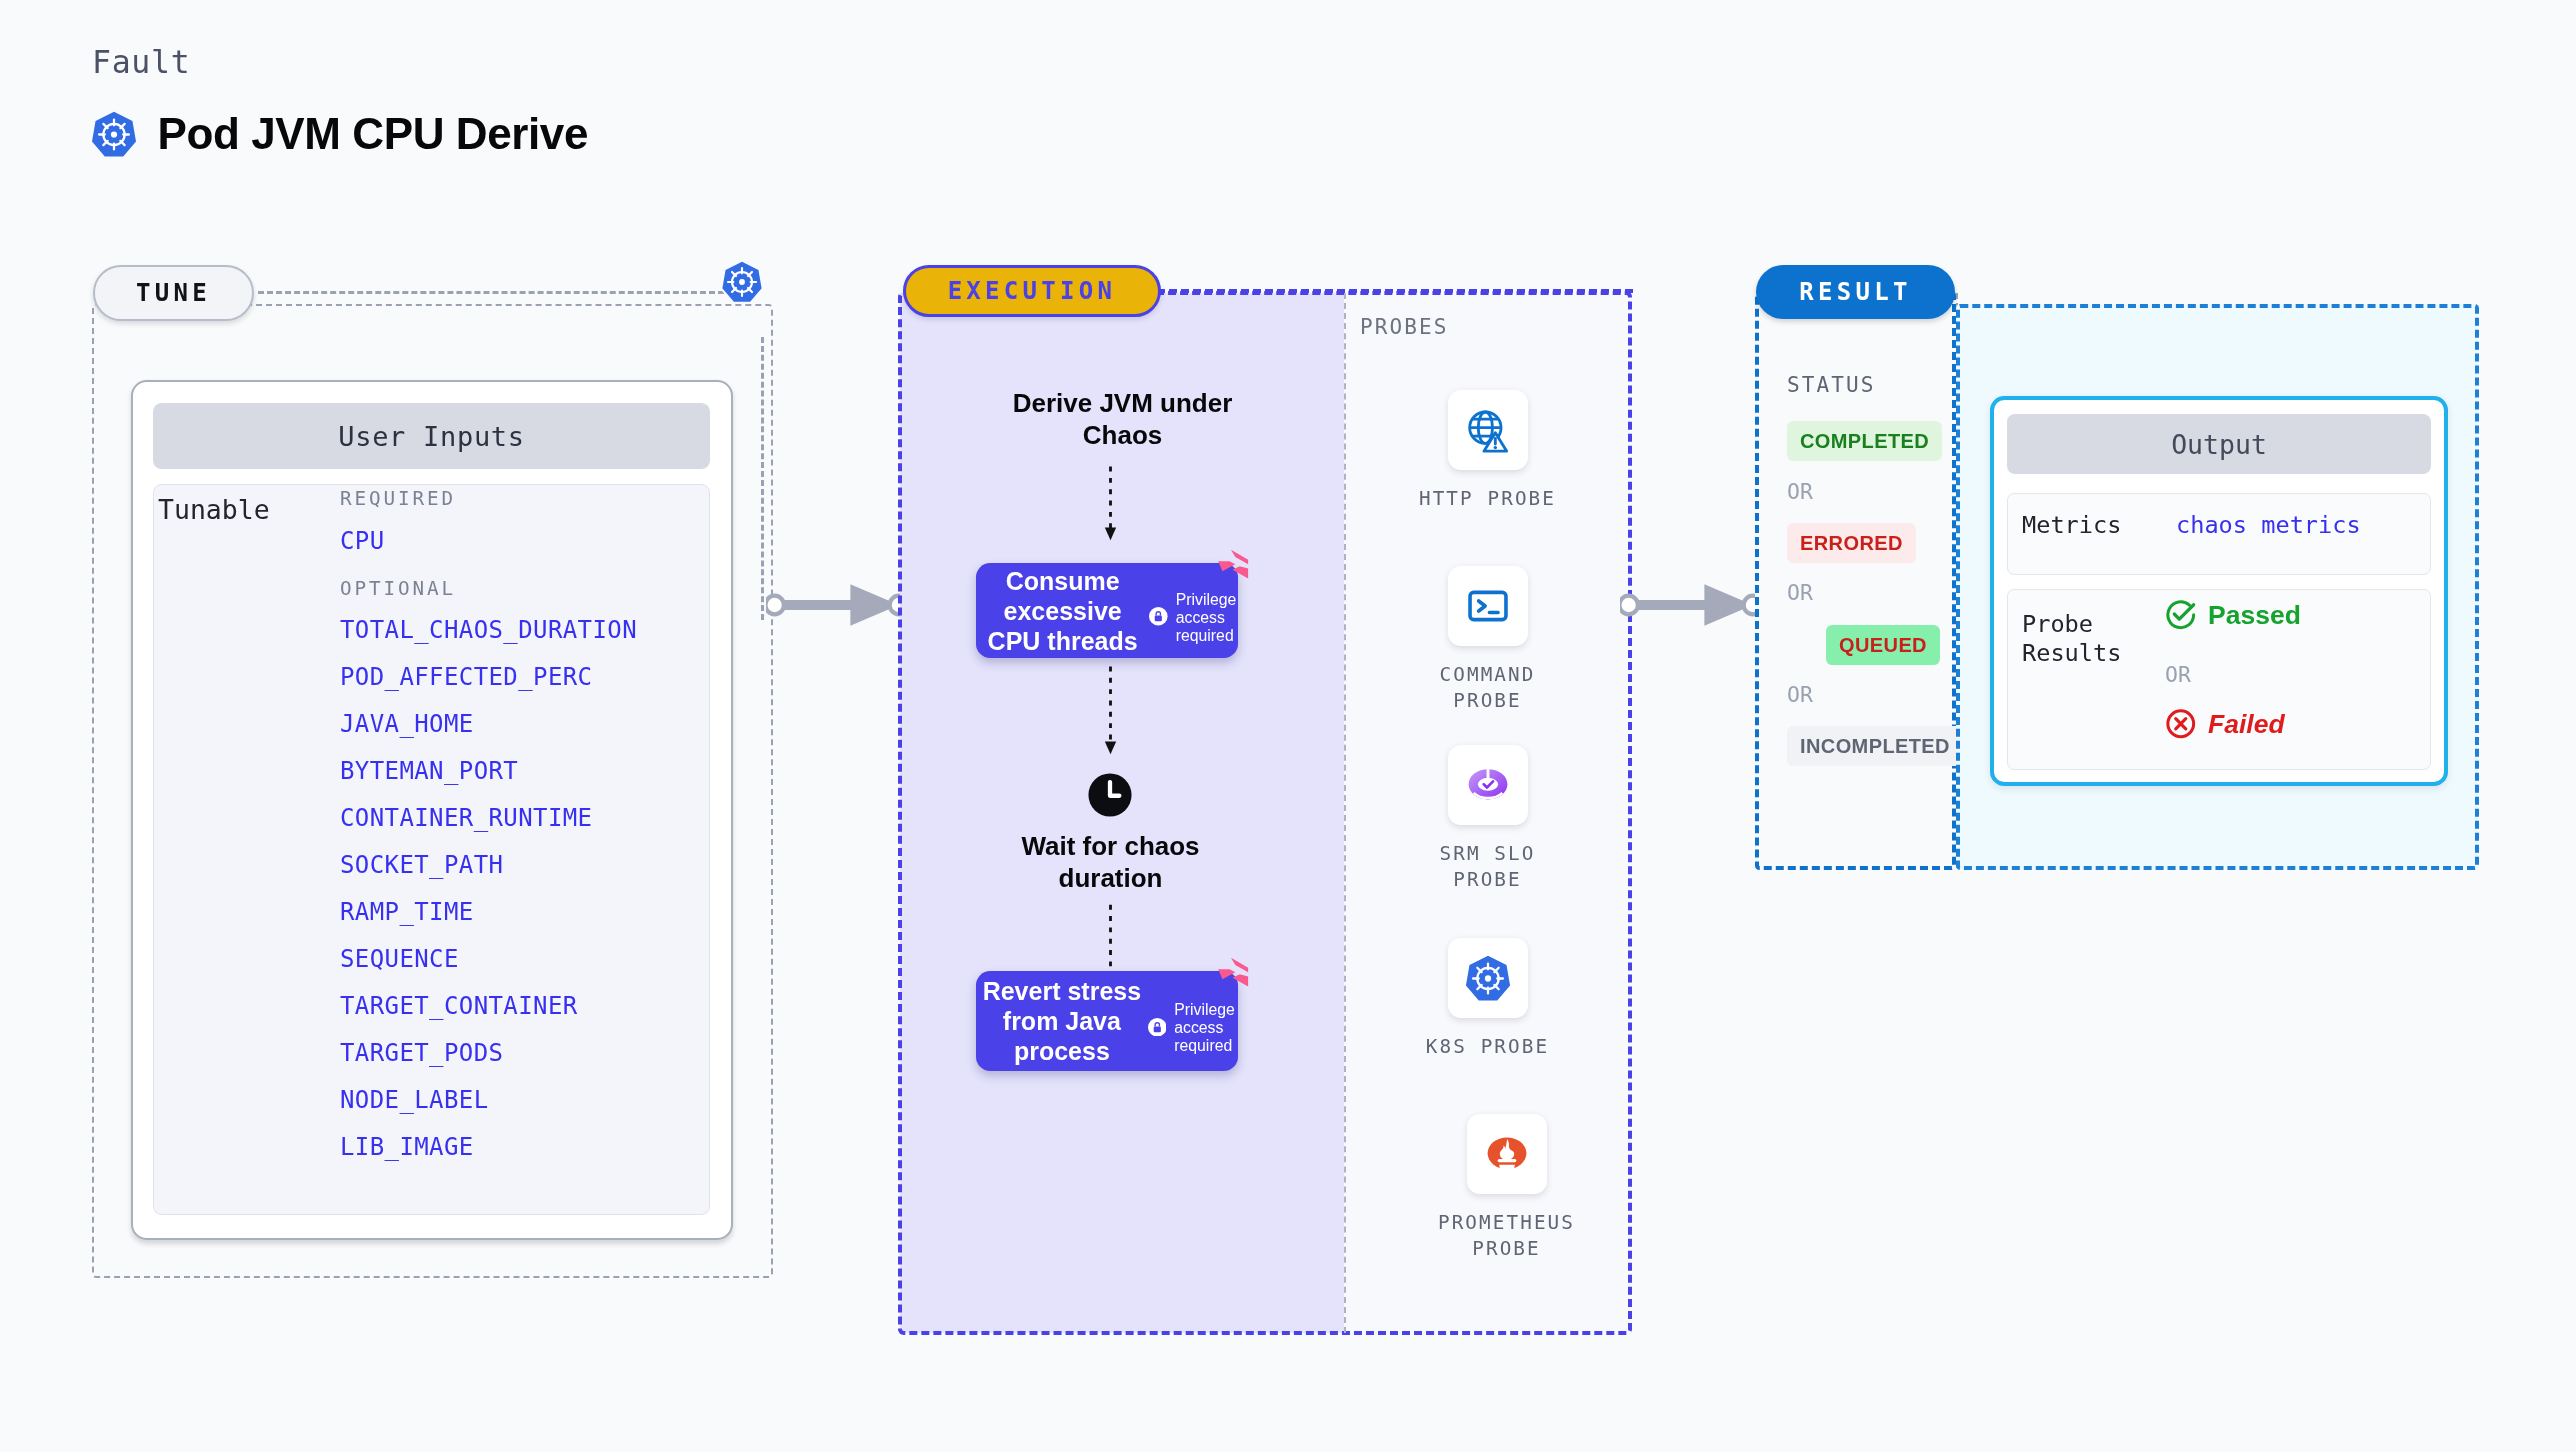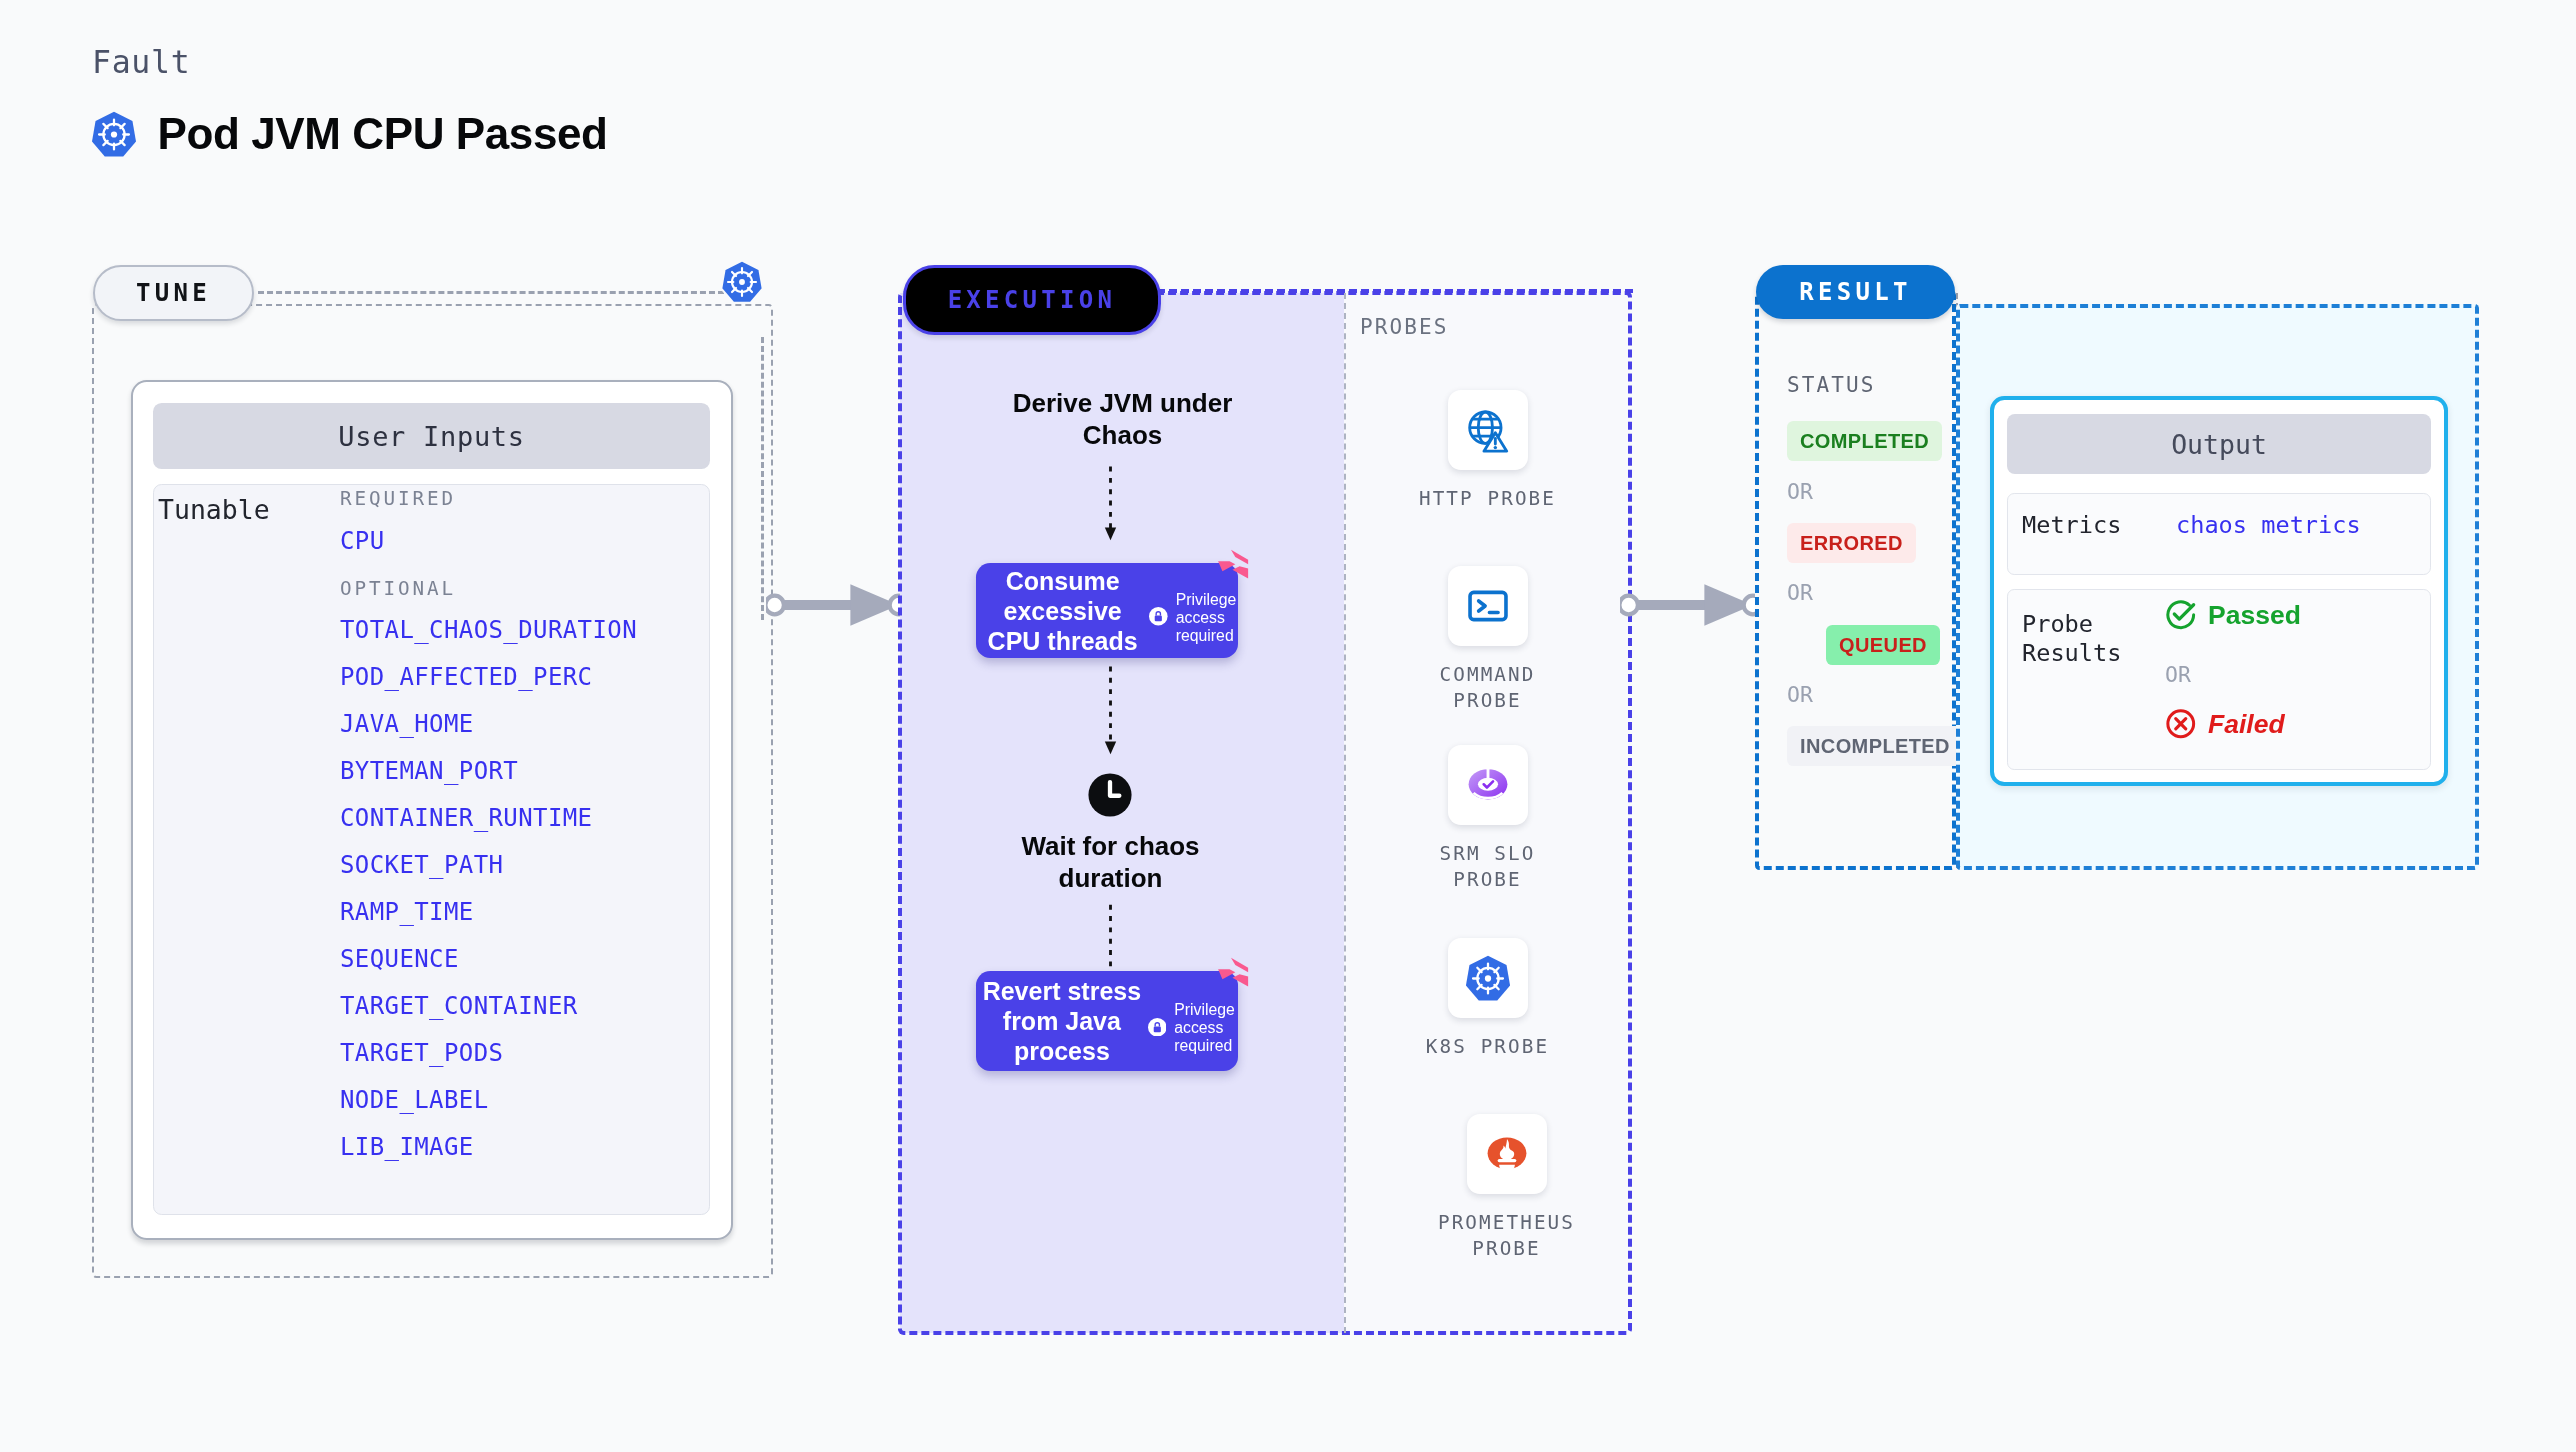--- a/index.html
+++ b/index.html
@@ -95,22 +95,22 @@
   }
   #probes-fill {
     position:absolute; left:1344px; top:293px; width:286px; height:1040px;
     background:#f8f9fc;
   }
   #probes-divider {
     position:absolute; left:1344px; top:293px; width:0; height:1040px;
     border-left:2.1px dashed #aeb4c2;
   }
   #exec-tab {
-    left:903px; top:265px; width:258px; height:70px;
-    background:#000000; border:3.6px solid #4a41e8; border-radius:31.5px;
+    left:903px; top:265px; width:258px; height:52px;
+    background:#eab308; border:3.6px solid #4a41e8; border-radius:31.5px;
     color:#4a41e8; font-size:24px; letter-spacing:4.3px;
     box-shadow:0 2.9px 5px rgba(20,25,40,.13);
   }
   #exec-dash-top {
     position:absolute; left:1157px; top:289px; width:476px; height:0;
     border-top:4.3px dashed #4a41e8; z-index:5;
   }
   #probes-title {
     position:absolute; left:1360px; top:315px;
     font-family:"DejaVu Sans Mono", monospace;
@@ -227,21 +227,21 @@
       <svg class="k8s-logo" width="44" height="47" viewBox="0 0 62 66">
         <path d="M31 1 L57 14 L62 43 L44 64 H18 L0 43 L5 14 Z" fill="#326ce5"></path>
         <g fill="none" stroke="#fff" stroke-width="3.2" stroke-linecap="round">
           <circle cx="31" cy="33" r="15"></circle>
           <path d="M31 12 v8 M31 46 v8 M10 33 h8 M44 33 h8
                    M16 18 l6 6 M40 42 l6 6 M46 18 l-6 6 M22 42 l-6 6"></path>
         </g>
         <circle cx="31" cy="33" r="4.4" fill="#fff"></circle>
       </svg>
     </span>
-    <span id="title-text">Pod JVM CPU Passed</span>
+    <span id="title-text">Pod JVM CPU Derive</span>
   </div>
 </div>
 
 <div class="panel" id="tune-panel"></div>
 <div id="tune-dash-h"></div>
 <div id="tune-k8s-dash-v"></div>
 <div class="tab" id="tune-tab">TUNE</div>
 
 <div id="tune-k8s">
   <svg width="42" height="44" viewBox="0 0 62 66">

